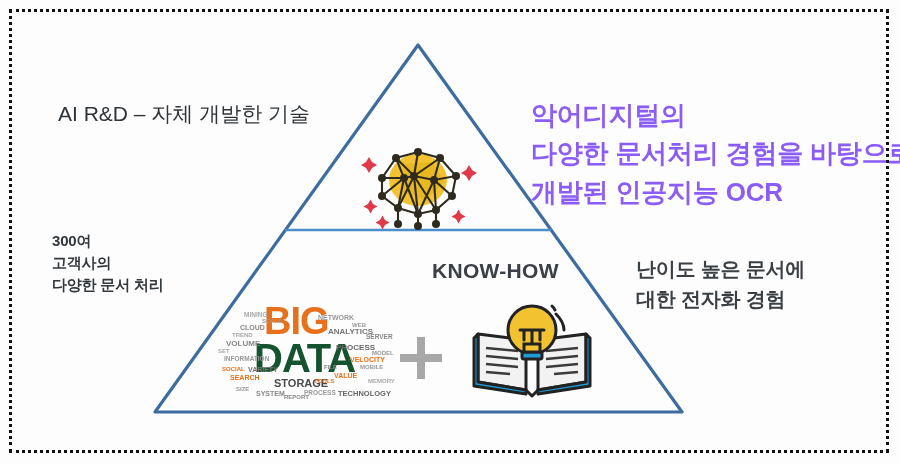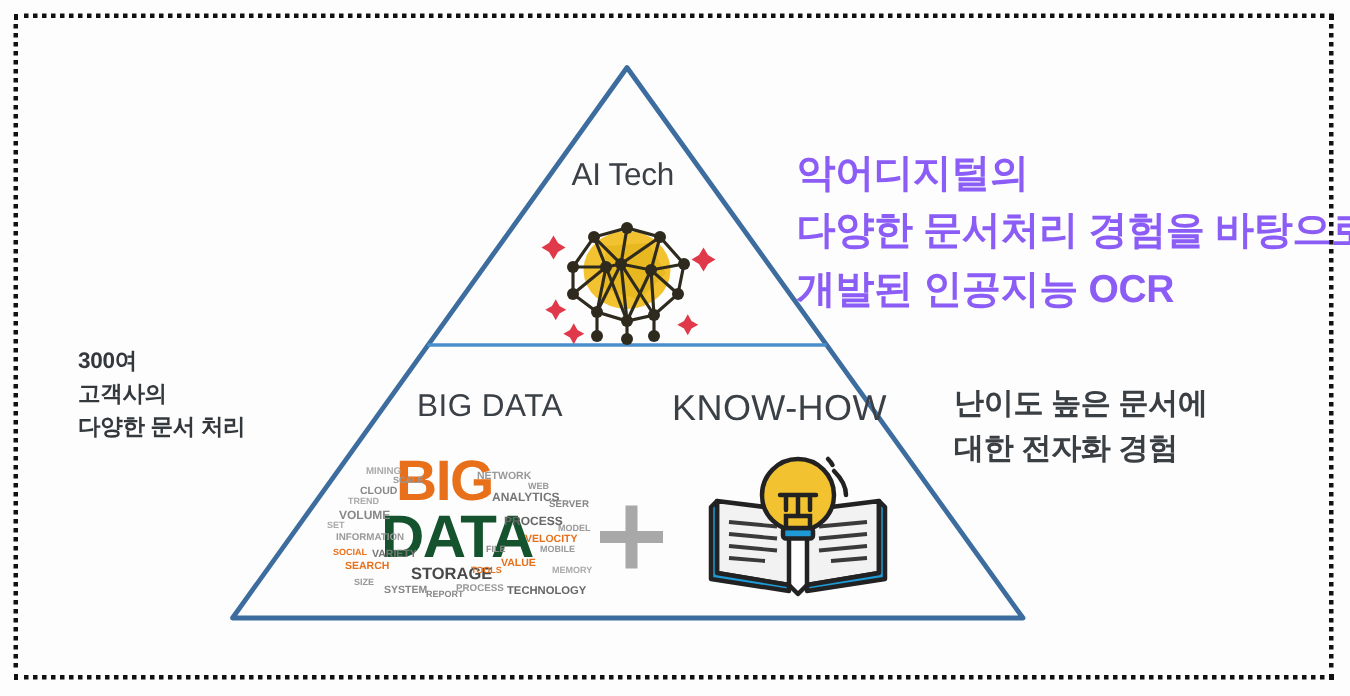--- a/index.html
+++ b/index.html
@@ -83,25 +83,26 @@
     font-weight: 700;
   }
   #label-bigdata {
     left: 278px;
     top: 257px;
     font-size: 21px;
     color: #3a4045;
     letter-spacing: 0.3px;
   }
   #label-knowhow {
-    left: 448px;
+    left: 432px;
     top: 257px;
-    font-size: 24px;
+    font-size: 21px;
     color: #3a4045;
     letter-spacing: 0.3px;
+    font-weight: bold;
   }
 
   
   #icon-neural {
     position: absolute;
     left: 352px;
     top: 134px;
     width: 134px;
     height: 96px;
   }
@@ -254,31 +255,30 @@
     <g>
       <circle cx="62" cy="30" r="24" fill="#f2c230" stroke="#222" stroke-width="3"></circle>
       <path d="M50,30 L74,30 M54,30 L54,40 M62,30 L62,44 M70,30 L70,40" stroke="#222" stroke-width="3" fill="none" stroke-linecap="round"></path>
       <rect x="52" y="52" width="20" height="7" rx="2" fill="#1e9ad6" stroke="#222" stroke-width="3"></rect>
       <rect x="54" y="44" width="16" height="8" fill="#f2c230" stroke="#222" stroke-width="3"></rect>
       <path d="M86,14 q8,8 8,16" stroke="#222" stroke-width="3" fill="none" stroke-linecap="round"></path>
       <path d="M82,6 q2,2 3,4" stroke="#222" stroke-width="3" fill="none" stroke-linecap="round"></path>
     </g>
   </svg>
 
-
-  <div class="txt" id="label-ai-tech">AI Tech</div>
+  <div class="txt" id="label-air-d">AI R&amp;D – 자체 개발한 기술</div>
+
 
   <div class="txt" id="label-right-top">악어디지털의
 다양한 문서처리 경험을 바탕으로
 개발된 인공지능 OCR</div>
 
   <div class="txt" id="label-left-mid">300여
 고객사의
 다양한 문서 처리</div>
 
   <div class="txt" id="label-right-mid">난이도 높은 문서에
 대한 전자화 경험</div>
 
-  <div class="txt" id="label-bigdata">BIG DATA</div>
 
   <div class="txt" id="label-knowhow">KNOW-HOW</div>
 
 </div>
 
 </body></html>

